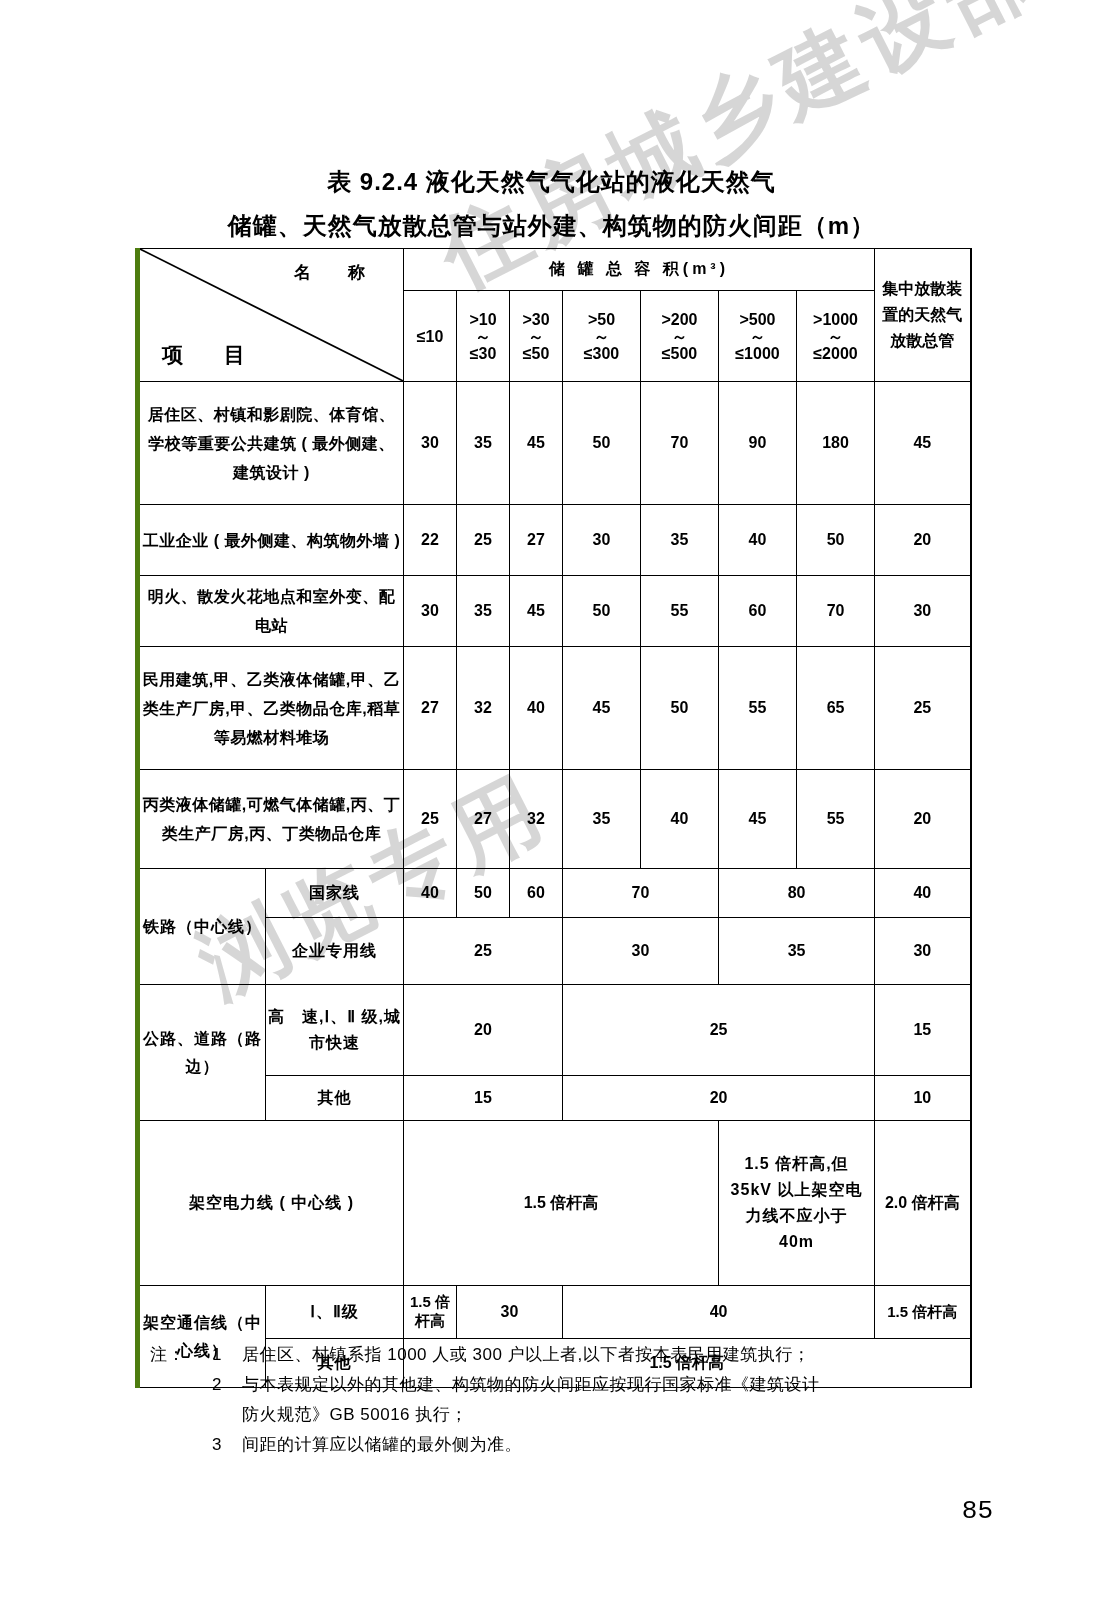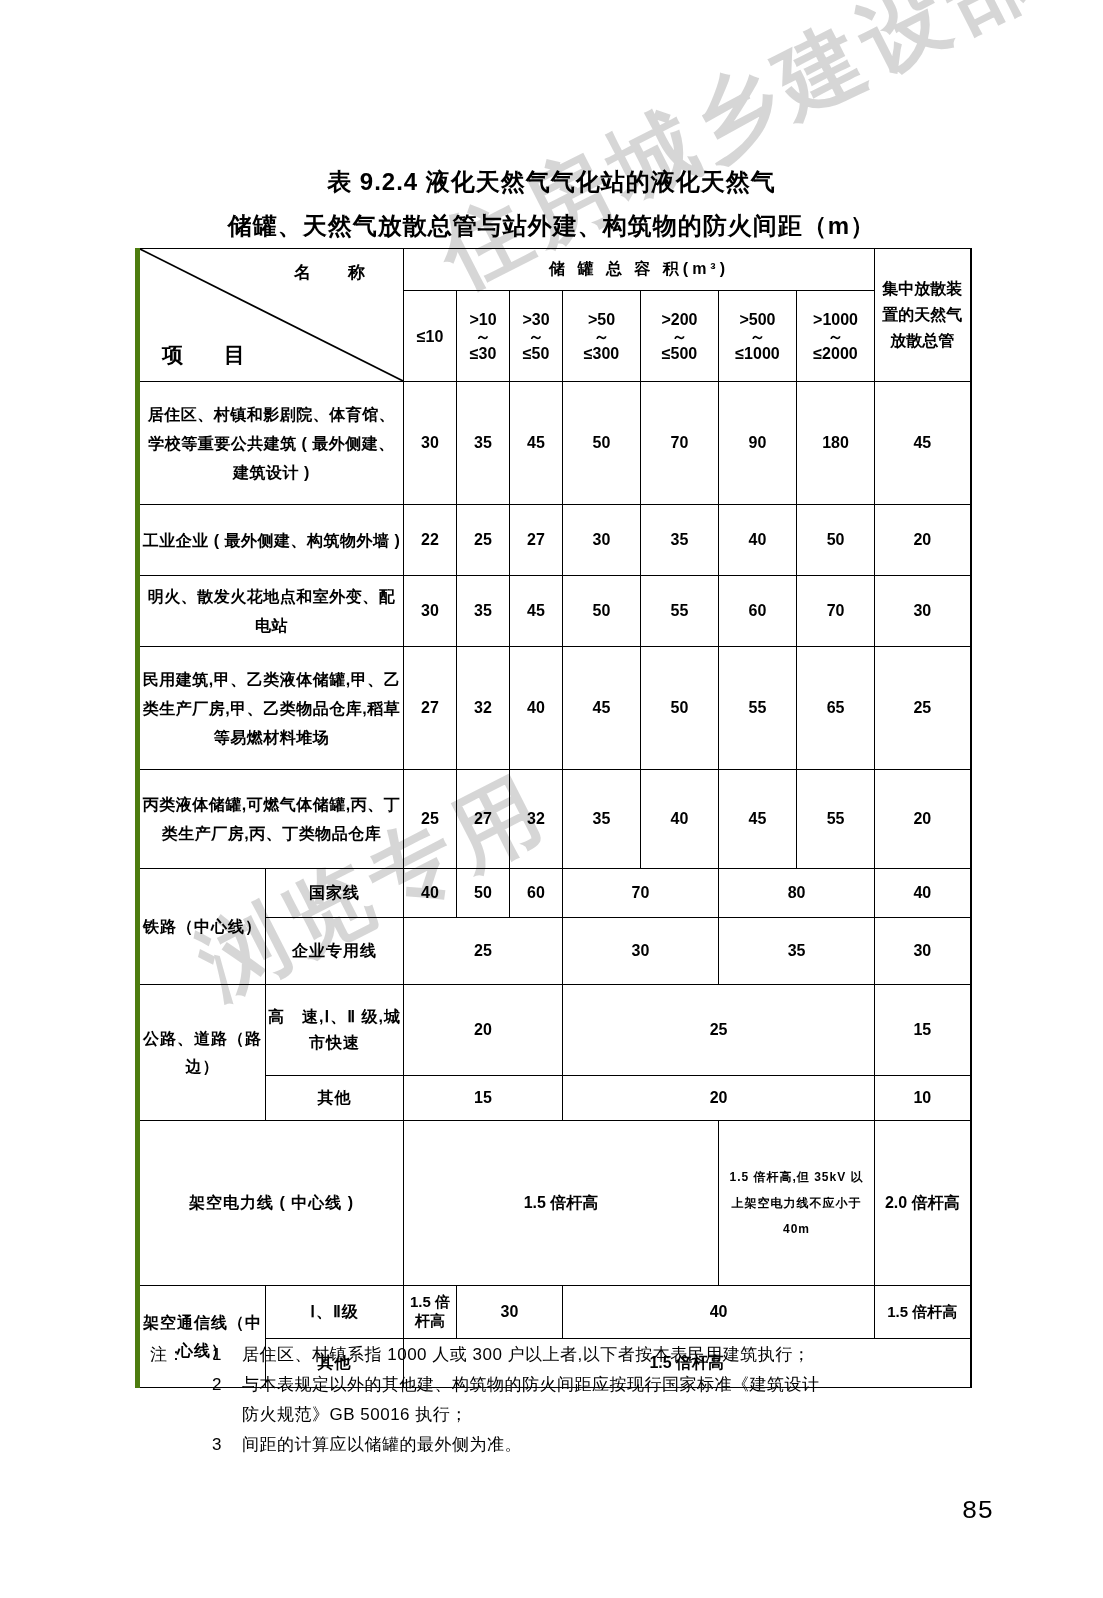--- a/index.html
+++ b/index.html
@@ -346,21 +346,21 @@
       <tr>
         <td class="centertxt" style="height:40px">其他</td>
         <td class="num" colspan="3">15</td>
         <td class="num" colspan="4">20</td>
         <td class="num outer-r">10</td>
       </tr>
 
       <tr>
         <td class="outer-l centertxt" colspan="2" style="height:160px">架空电力线 ( 中心线 )</td>
         <td class="num" colspan="5">1.5 倍杆高</td>
-        <td class="centertxt" colspan="2" style="font-size:12px; line-height:26px; padding:22px 10px;">1.5 倍杆高,但 35kV 以上架空电力线不应小于 40m</td>
+        <td class="centertxt" colspan="2" style="font-size:16px; line-height:26px; padding:22px 10px;">1.5 倍杆高,但 35kV 以上架空电力线不应小于 40m</td>
         <td class="num outer-r">2.0 倍杆高</td>
       </tr>
 
       <tr>
         <td class="outer-l centertxt" rowspan="2">架空通信线（中心线）</td>
         <td class="centertxt" style="height:48px">Ⅰ、Ⅱ级</td>
         <td class="num" style="font-size:15px">1.5 倍杆高</td>
         <td class="num" colspan="2">30</td>
         <td class="num" colspan="4">40</td>
         <td class="num outer-r" style="font-size:15px; line-height:22px;">1.5 倍杆高</td>

